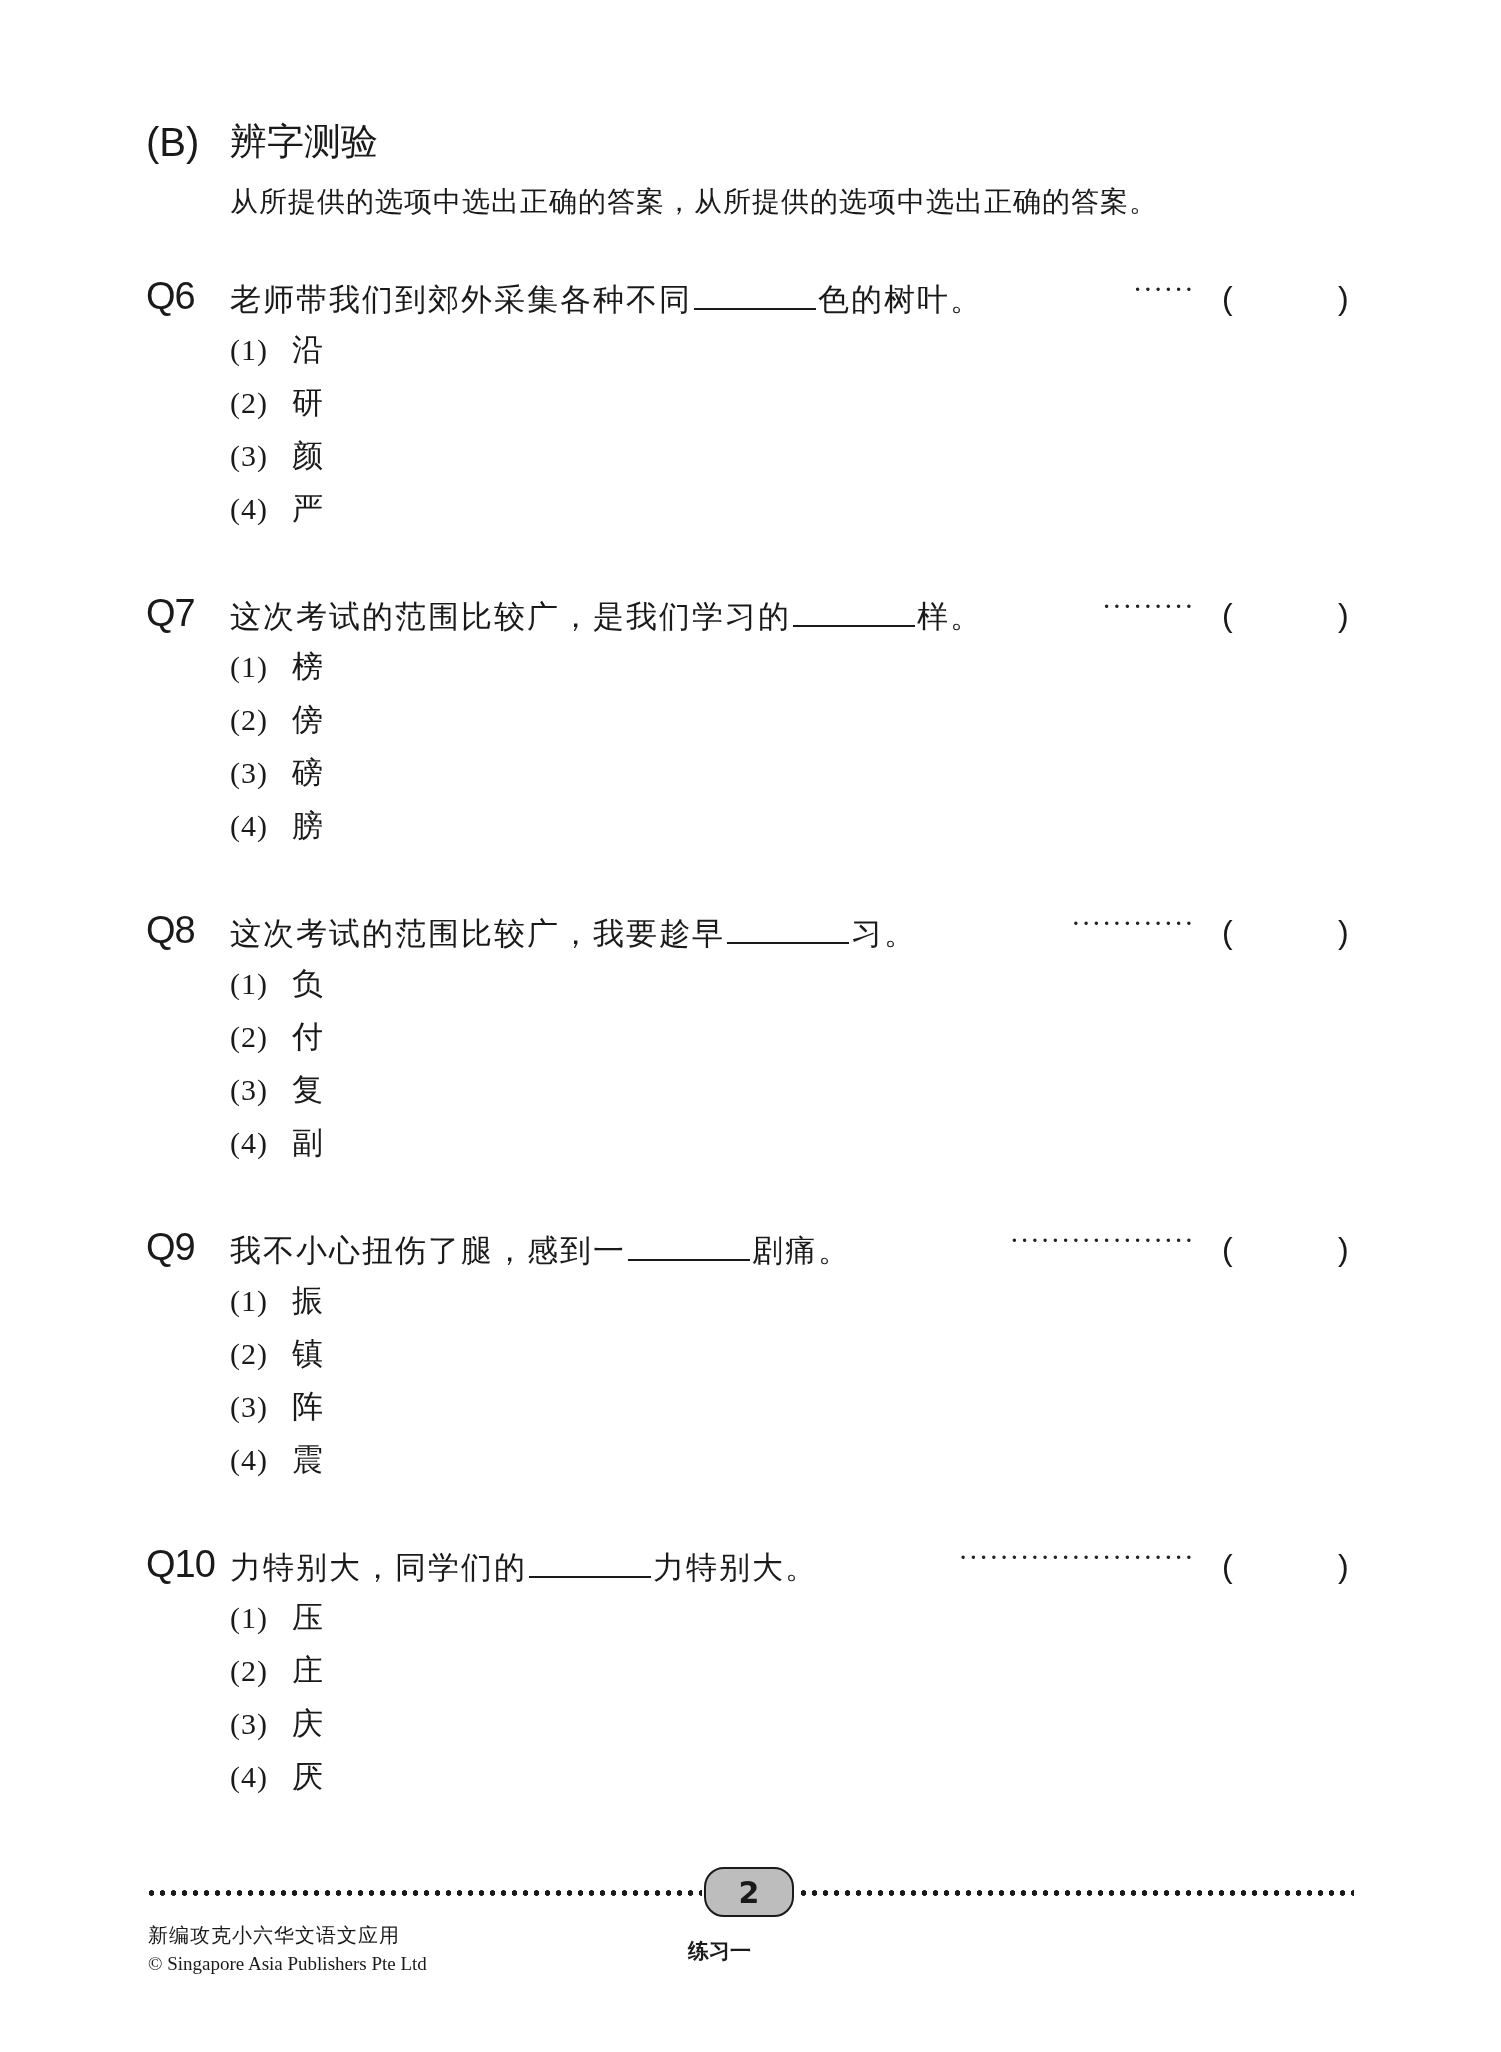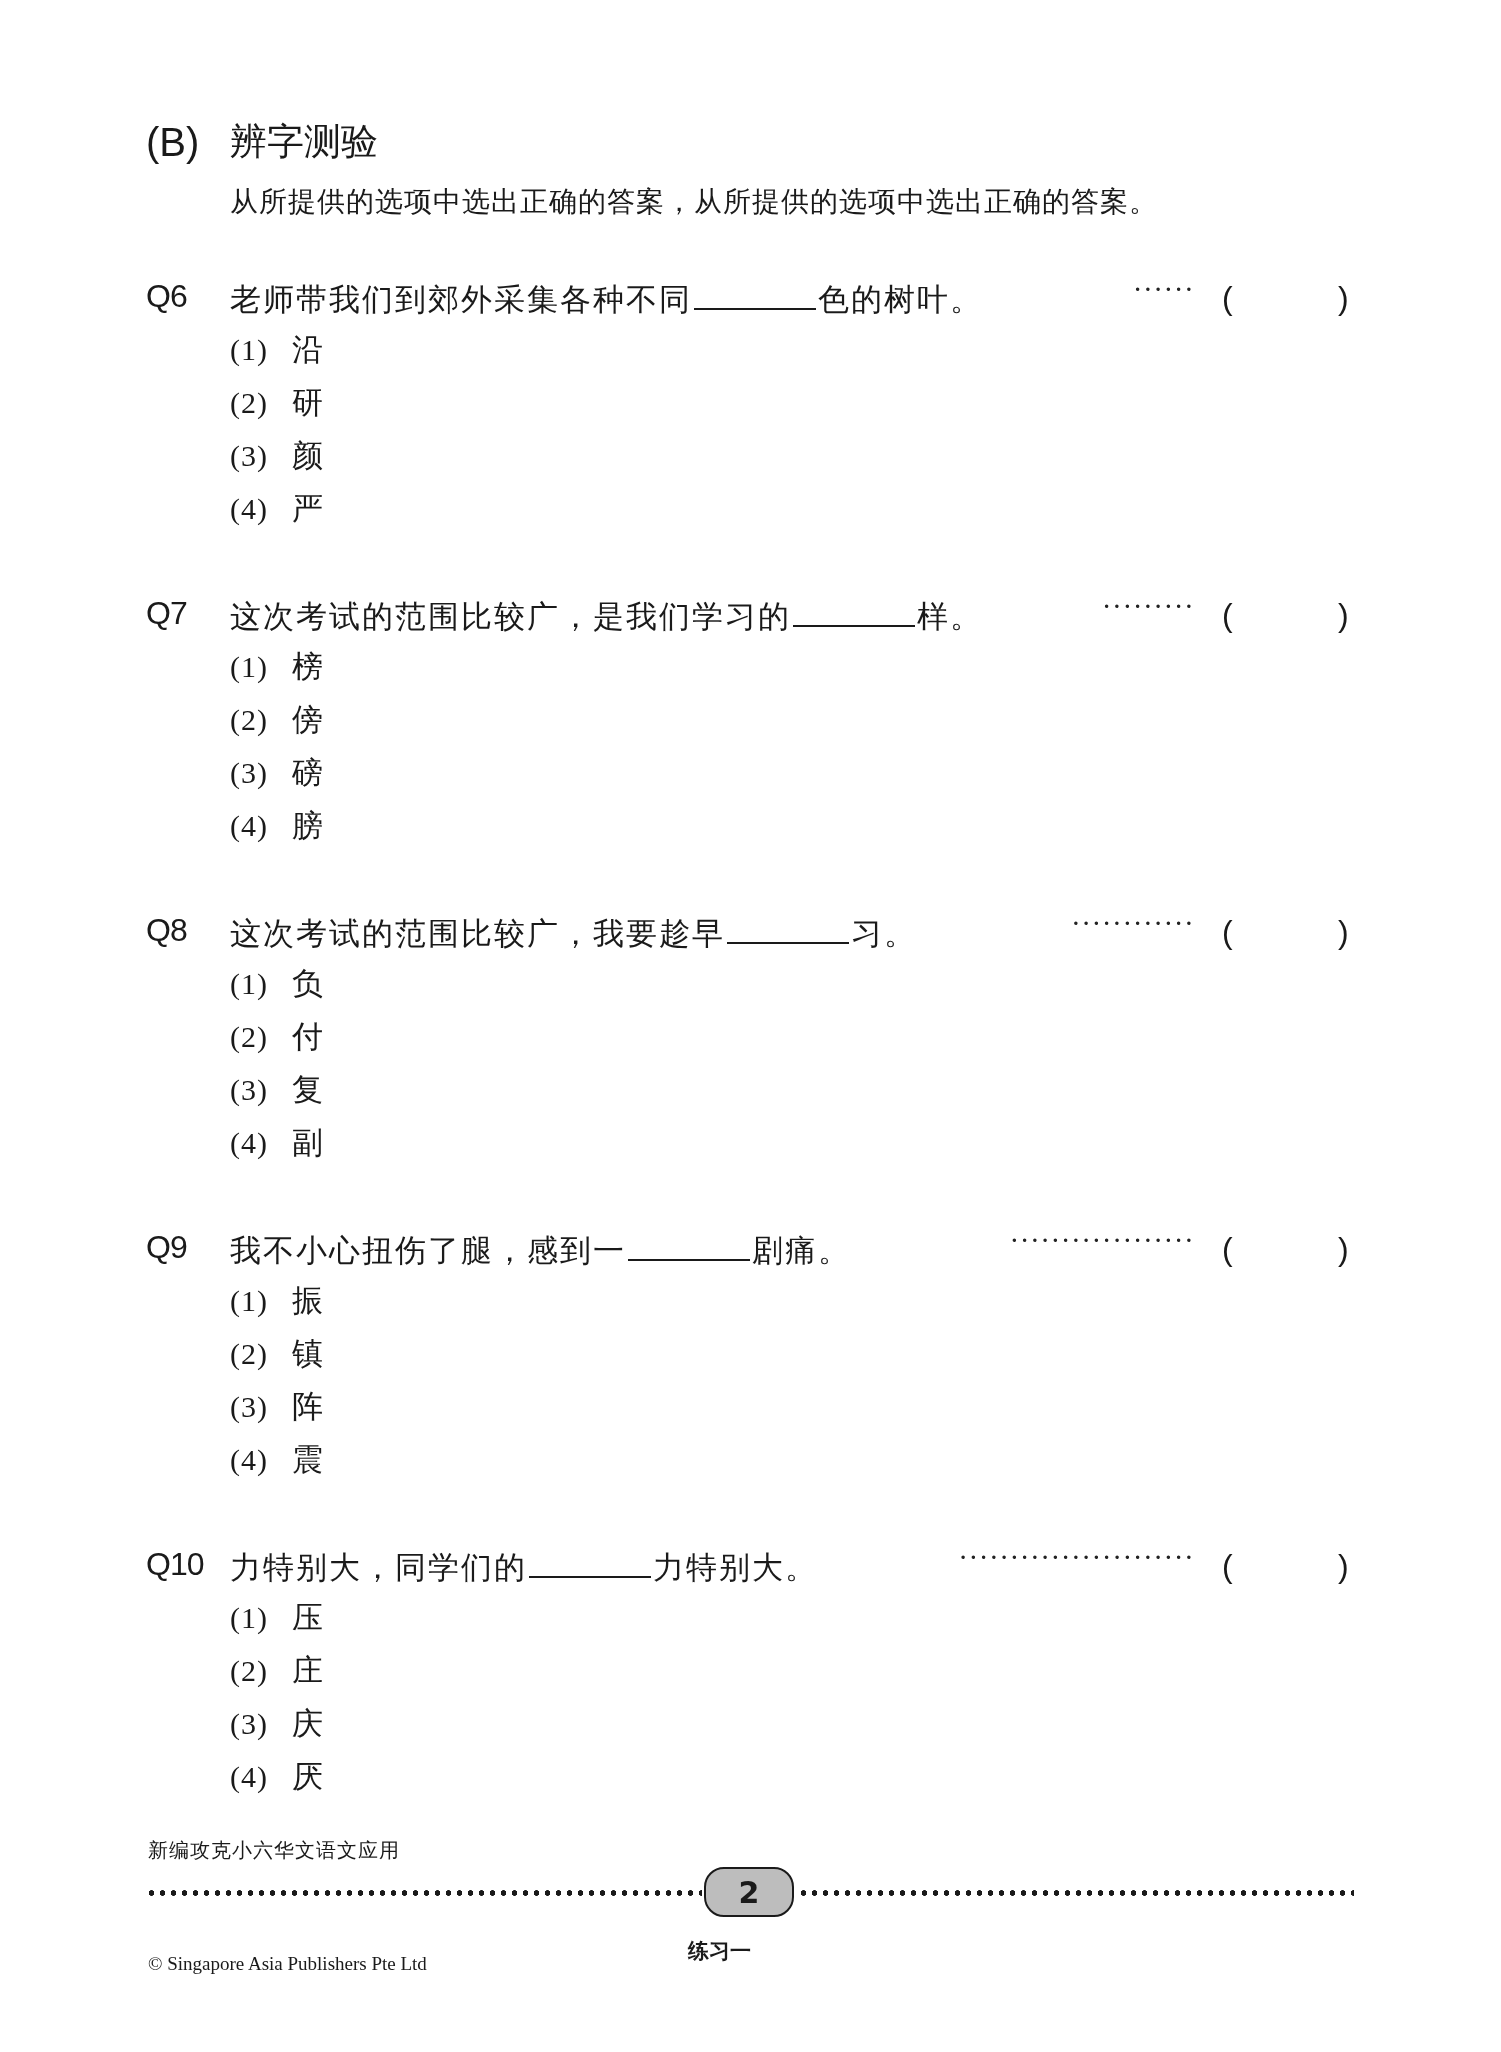--- a/index.html
+++ b/index.html
@@ -4,38 +4,38 @@
 <style>
   html, body { margin:0; padding:0; background:#ffffff; }
   body { width:1501px; height:2052px; position:relative; overflow:hidden;
          font-family:"DejaVu Serif","Liberation Serif",serif; color:#1a1a1a; }
   .abs { position:absolute; white-space:nowrap; }
   .section-label { left:146px; top:118px; font-family:"Liberation Sans","DejaVu Sans",sans-serif; font-size:40px; line-height:48px; }
   .section-title { left:230px; top:118px; font-family:"DejaVu Sans","Liberation Sans",sans-serif; font-size:37px; line-height:48px; }
   .instruction { left:230px; top:182px; font-family:"DejaVu Sans","Liberation Sans",sans-serif; font-size:28px; line-height:40px; letter-spacing:1px; }
 
   .question { position:absolute; left:0; width:1501px; height:300px; }
-  .q-num { position:absolute; left:146px; top:0; font-family:"Liberation Sans","DejaVu Sans",sans-serif; font-size:32px; line-height:44px; letter-spacing:-1px; }
+  .q-num { position:absolute; left:146px; top:0; font-family:"Liberation Sans","DejaVu Sans",sans-serif; font-size:38px; line-height:44px; letter-spacing:-1px; }
   .q-text { position:absolute; left:230px; top:0; font-family:"DejaVu Serif",serif; font-size:31px; line-height:44px; letter-spacing:2px; display:flex; align-items:baseline; }
   .q-blank { display:inline-block; border-bottom:2.5px solid #1a1a1a; height:34px; margin:0 2px; }
   .q-dots { position:absolute; top:0; height:44px; font-size:26px; line-height:30px; letter-spacing:2px; text-align:right; right:306px; color:#222; }
   .paren-open { position:absolute; left:1222px; top:0; font-family:"Liberation Sans",sans-serif; font-size:32px; line-height:48px; }
   .paren-close { position:absolute; left:1338px; top:0; font-family:"Liberation Sans",sans-serif; font-size:32px; line-height:48px; }
 
   .option { position:absolute; left:230px; height:44px; display:flex; align-items:center; }
   .opt-label { font-family:"Liberation Serif","DejaVu Serif",serif; font-size:30px; width:62px; letter-spacing:1px; }
   .opt-char { font-family:"DejaVu Serif",serif; font-size:31px; }
 
   .footer-line { position:absolute; top:1889px; height:8px;
      background-image: radial-gradient(circle, #1a1a1a 2.6px, transparent 3px);
      background-size: 11px 8px; background-repeat:repeat-x; }
   .page-pill { position:absolute; left:704px; top:1867px; width:90px; height:50px; border:2.5px solid #1a1a1a;
      border-radius:20px; background:#bdbdbd; display:flex; align-items:center; justify-content:center;
      font-family:"DejaVu Sans",sans-serif; font-weight:bold; font-size:30px; color:#1a1a1a; box-sizing:border-box; }
-  .footer-book { left:148px; top:1836px; font-family:"DejaVu Serif",serif; font-size:20px; line-height:28px; letter-spacing:1px; }
+  .footer-book { left:148px; top:1921px; font-family:"DejaVu Serif",serif; font-size:20px; line-height:28px; letter-spacing:1px; }
   .footer-copy { left:148px; top:1951px; font-family:"Liberation Serif",serif; font-size:19px; line-height:26px; }
   .footer-chapter { left:688px; top:1937px; font-family:"DejaVu Sans",sans-serif; font-size:21px; line-height:28px; font-weight:bold; }
 </style>
 </head>
 <body>
 
 <div>
 
   <div class="abs section-label">(B)</div>
   <div class="abs section-title">辨字测验</div>

